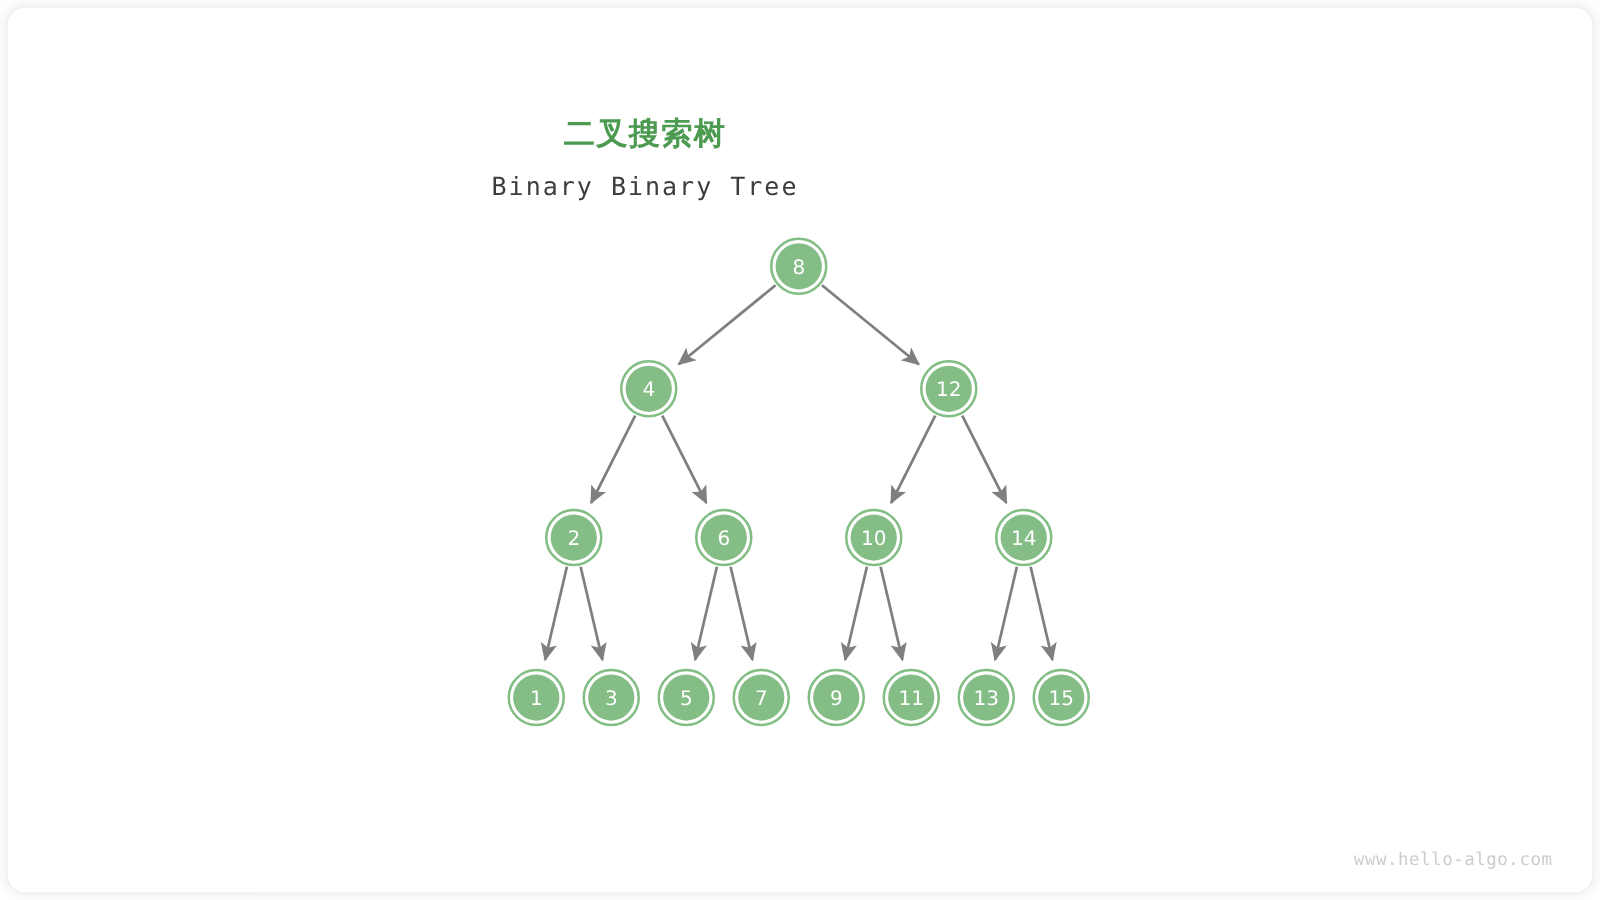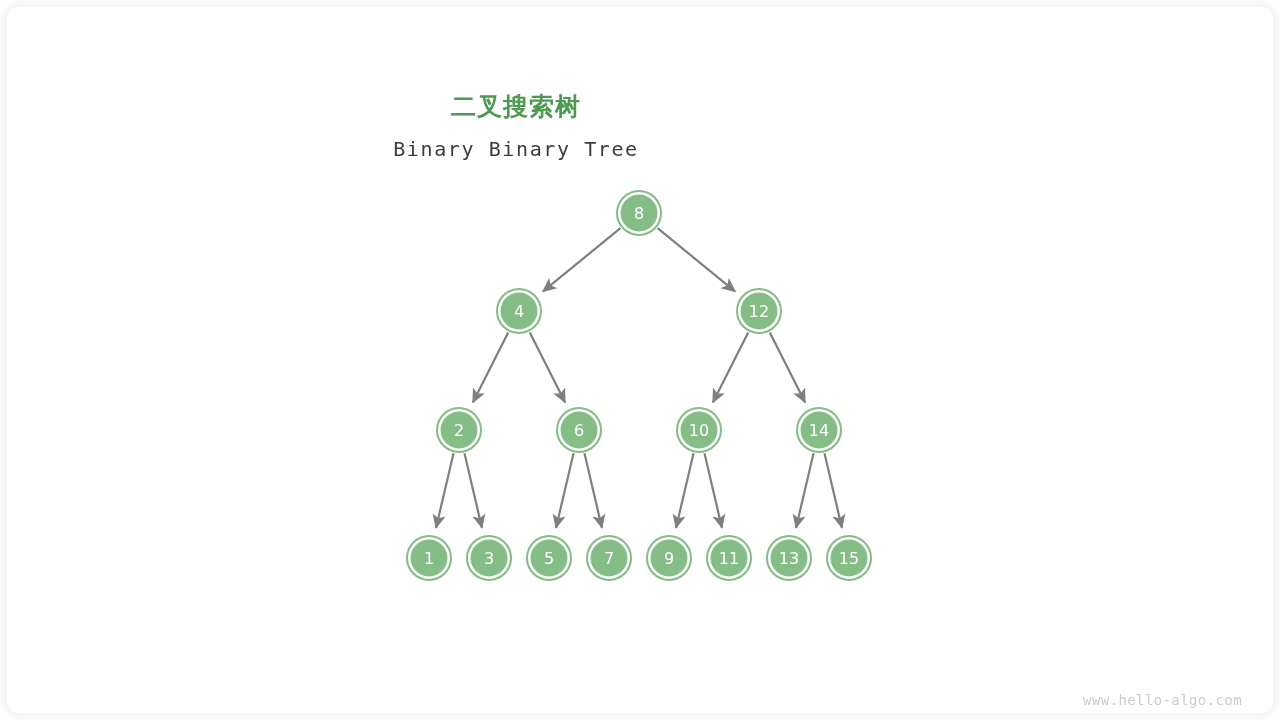--- a/index.html
+++ b/index.html
@@ -87,21 +87,21 @@
     font-family: "DejaVu Sans", sans-serif;
     font-size: 16px;
     font-weight: normal;
     text-anchor: middle;
     dominant-baseline: central;
   }
 
   #watermark {
     position: absolute;
     right: 38px;
-    bottom: 12px;
+    bottom: 24px;
     font-family: "DejaVu Sans Mono", monospace;
     font-size: 14px;
     color: #cccccc;
     letter-spacing: 0.4px;
   }
 </style>
 </head>
 <body>
 
 <div id="figure-canvas">

